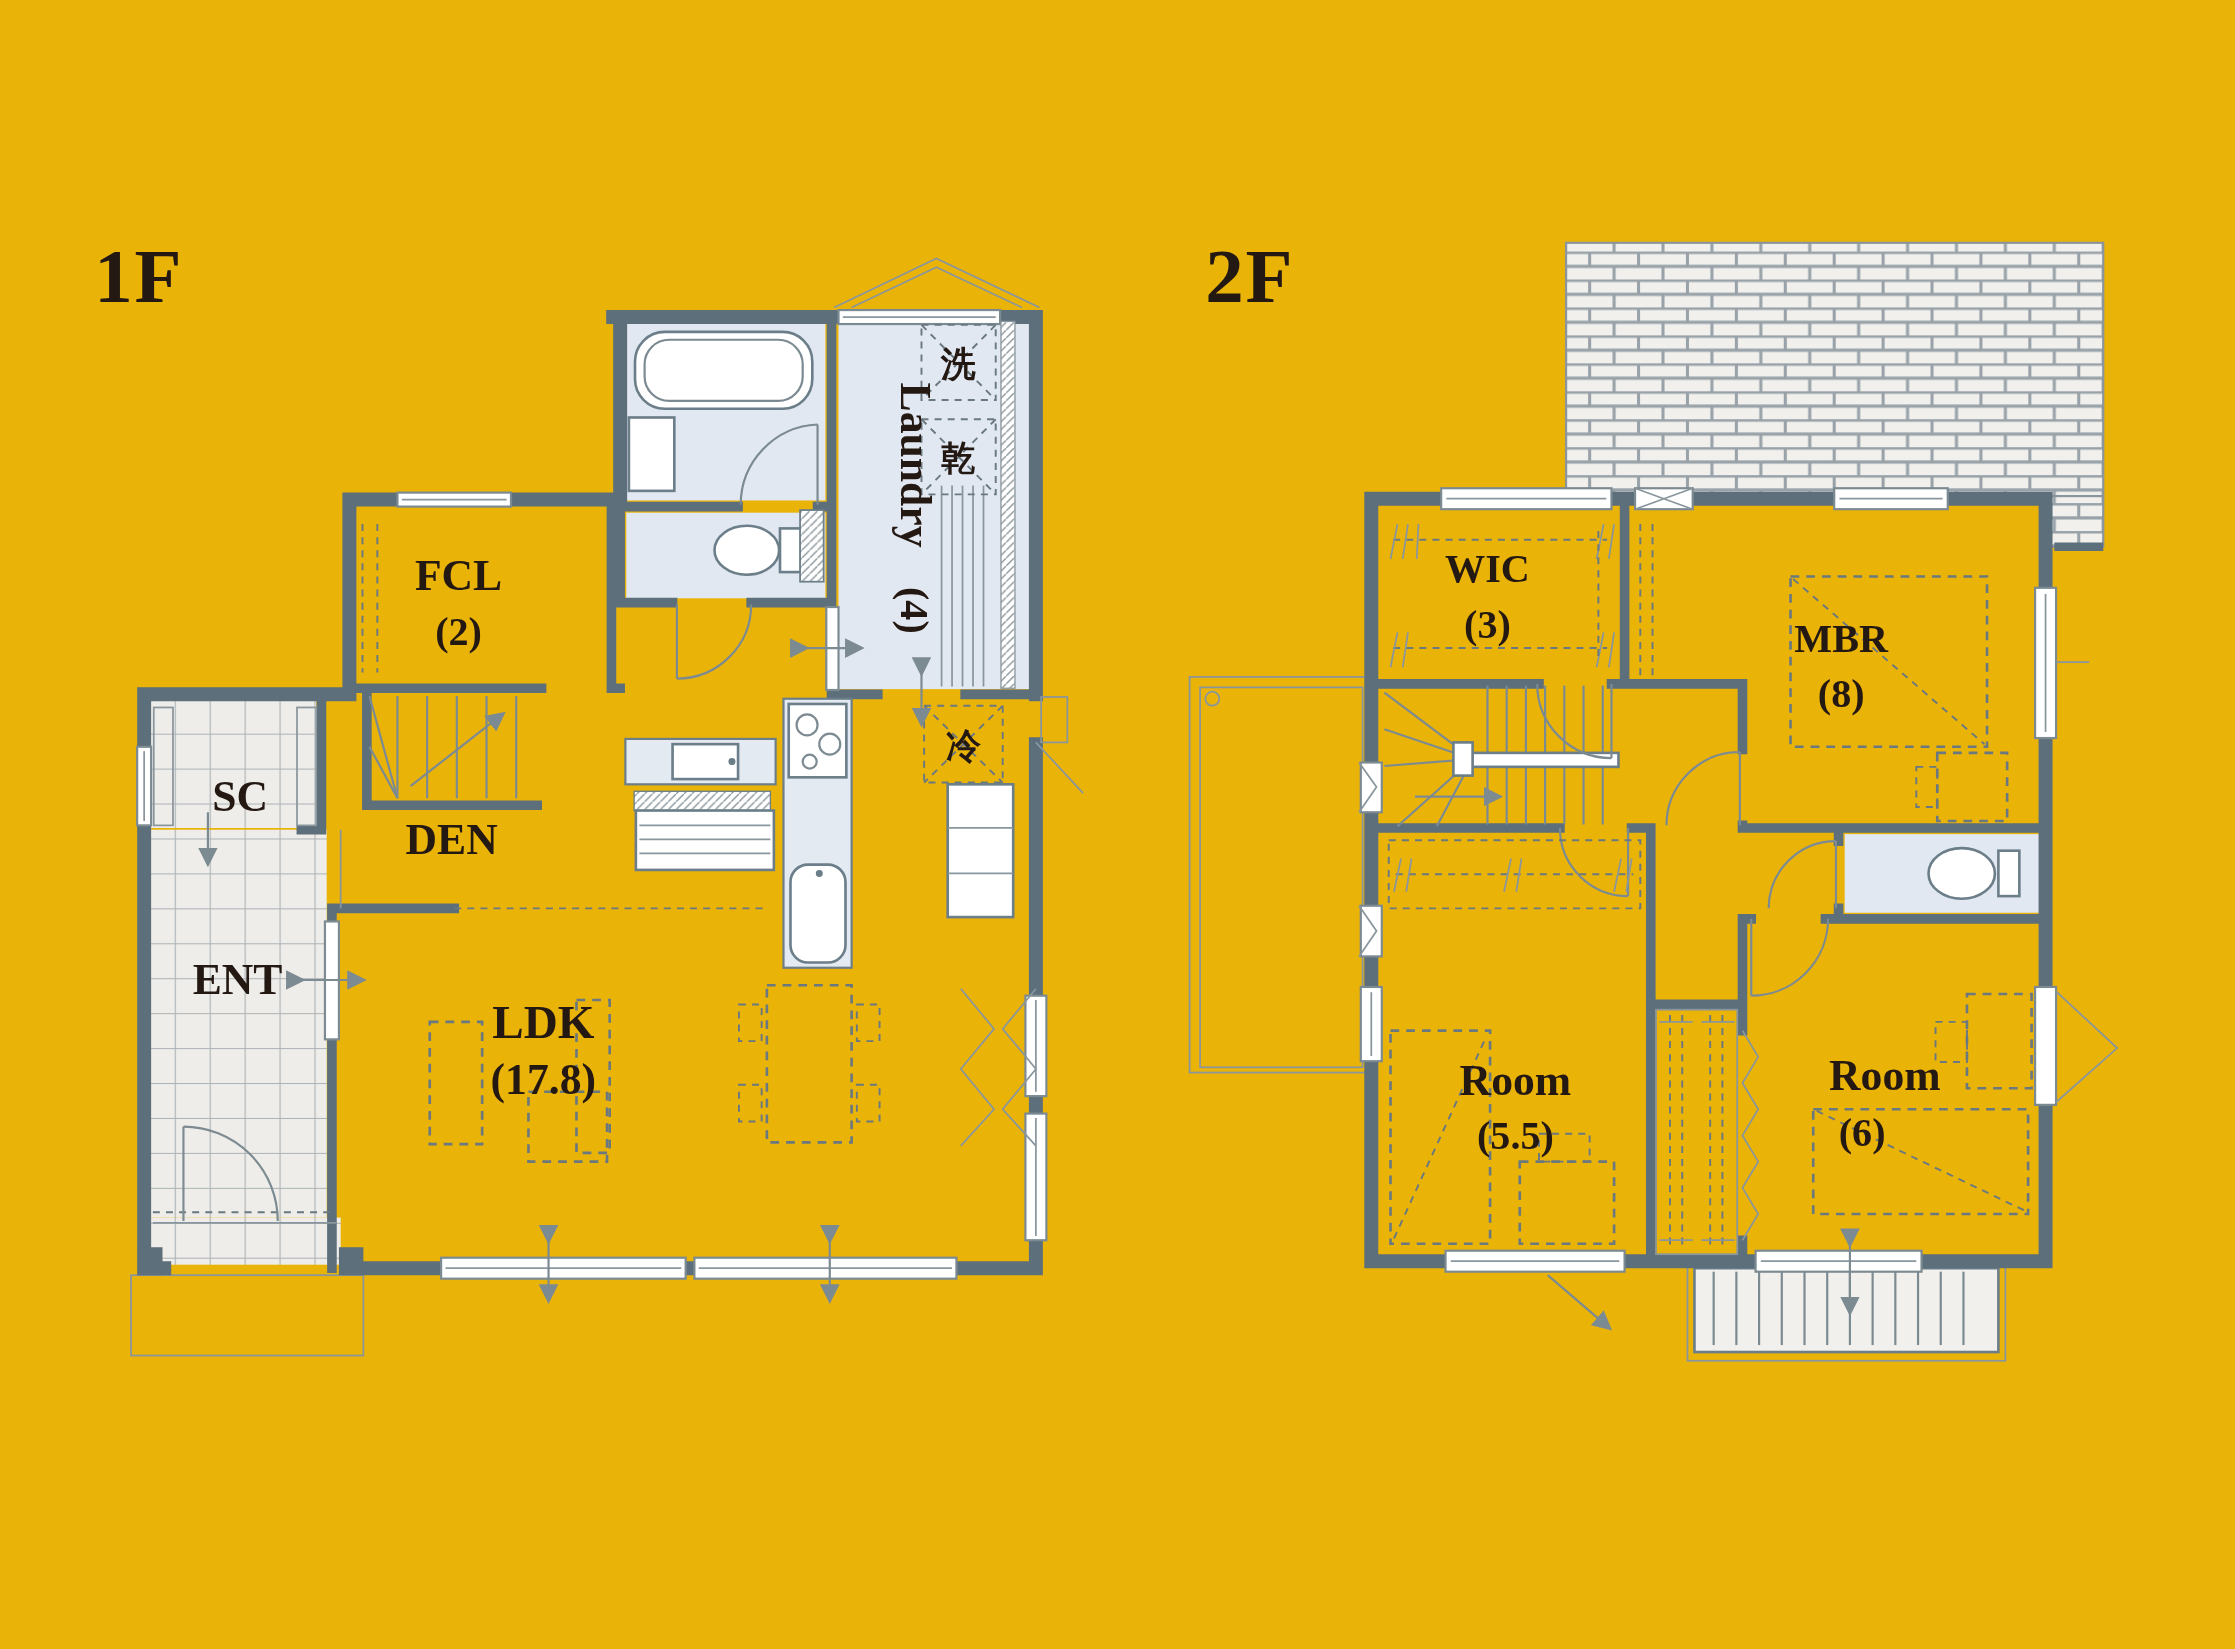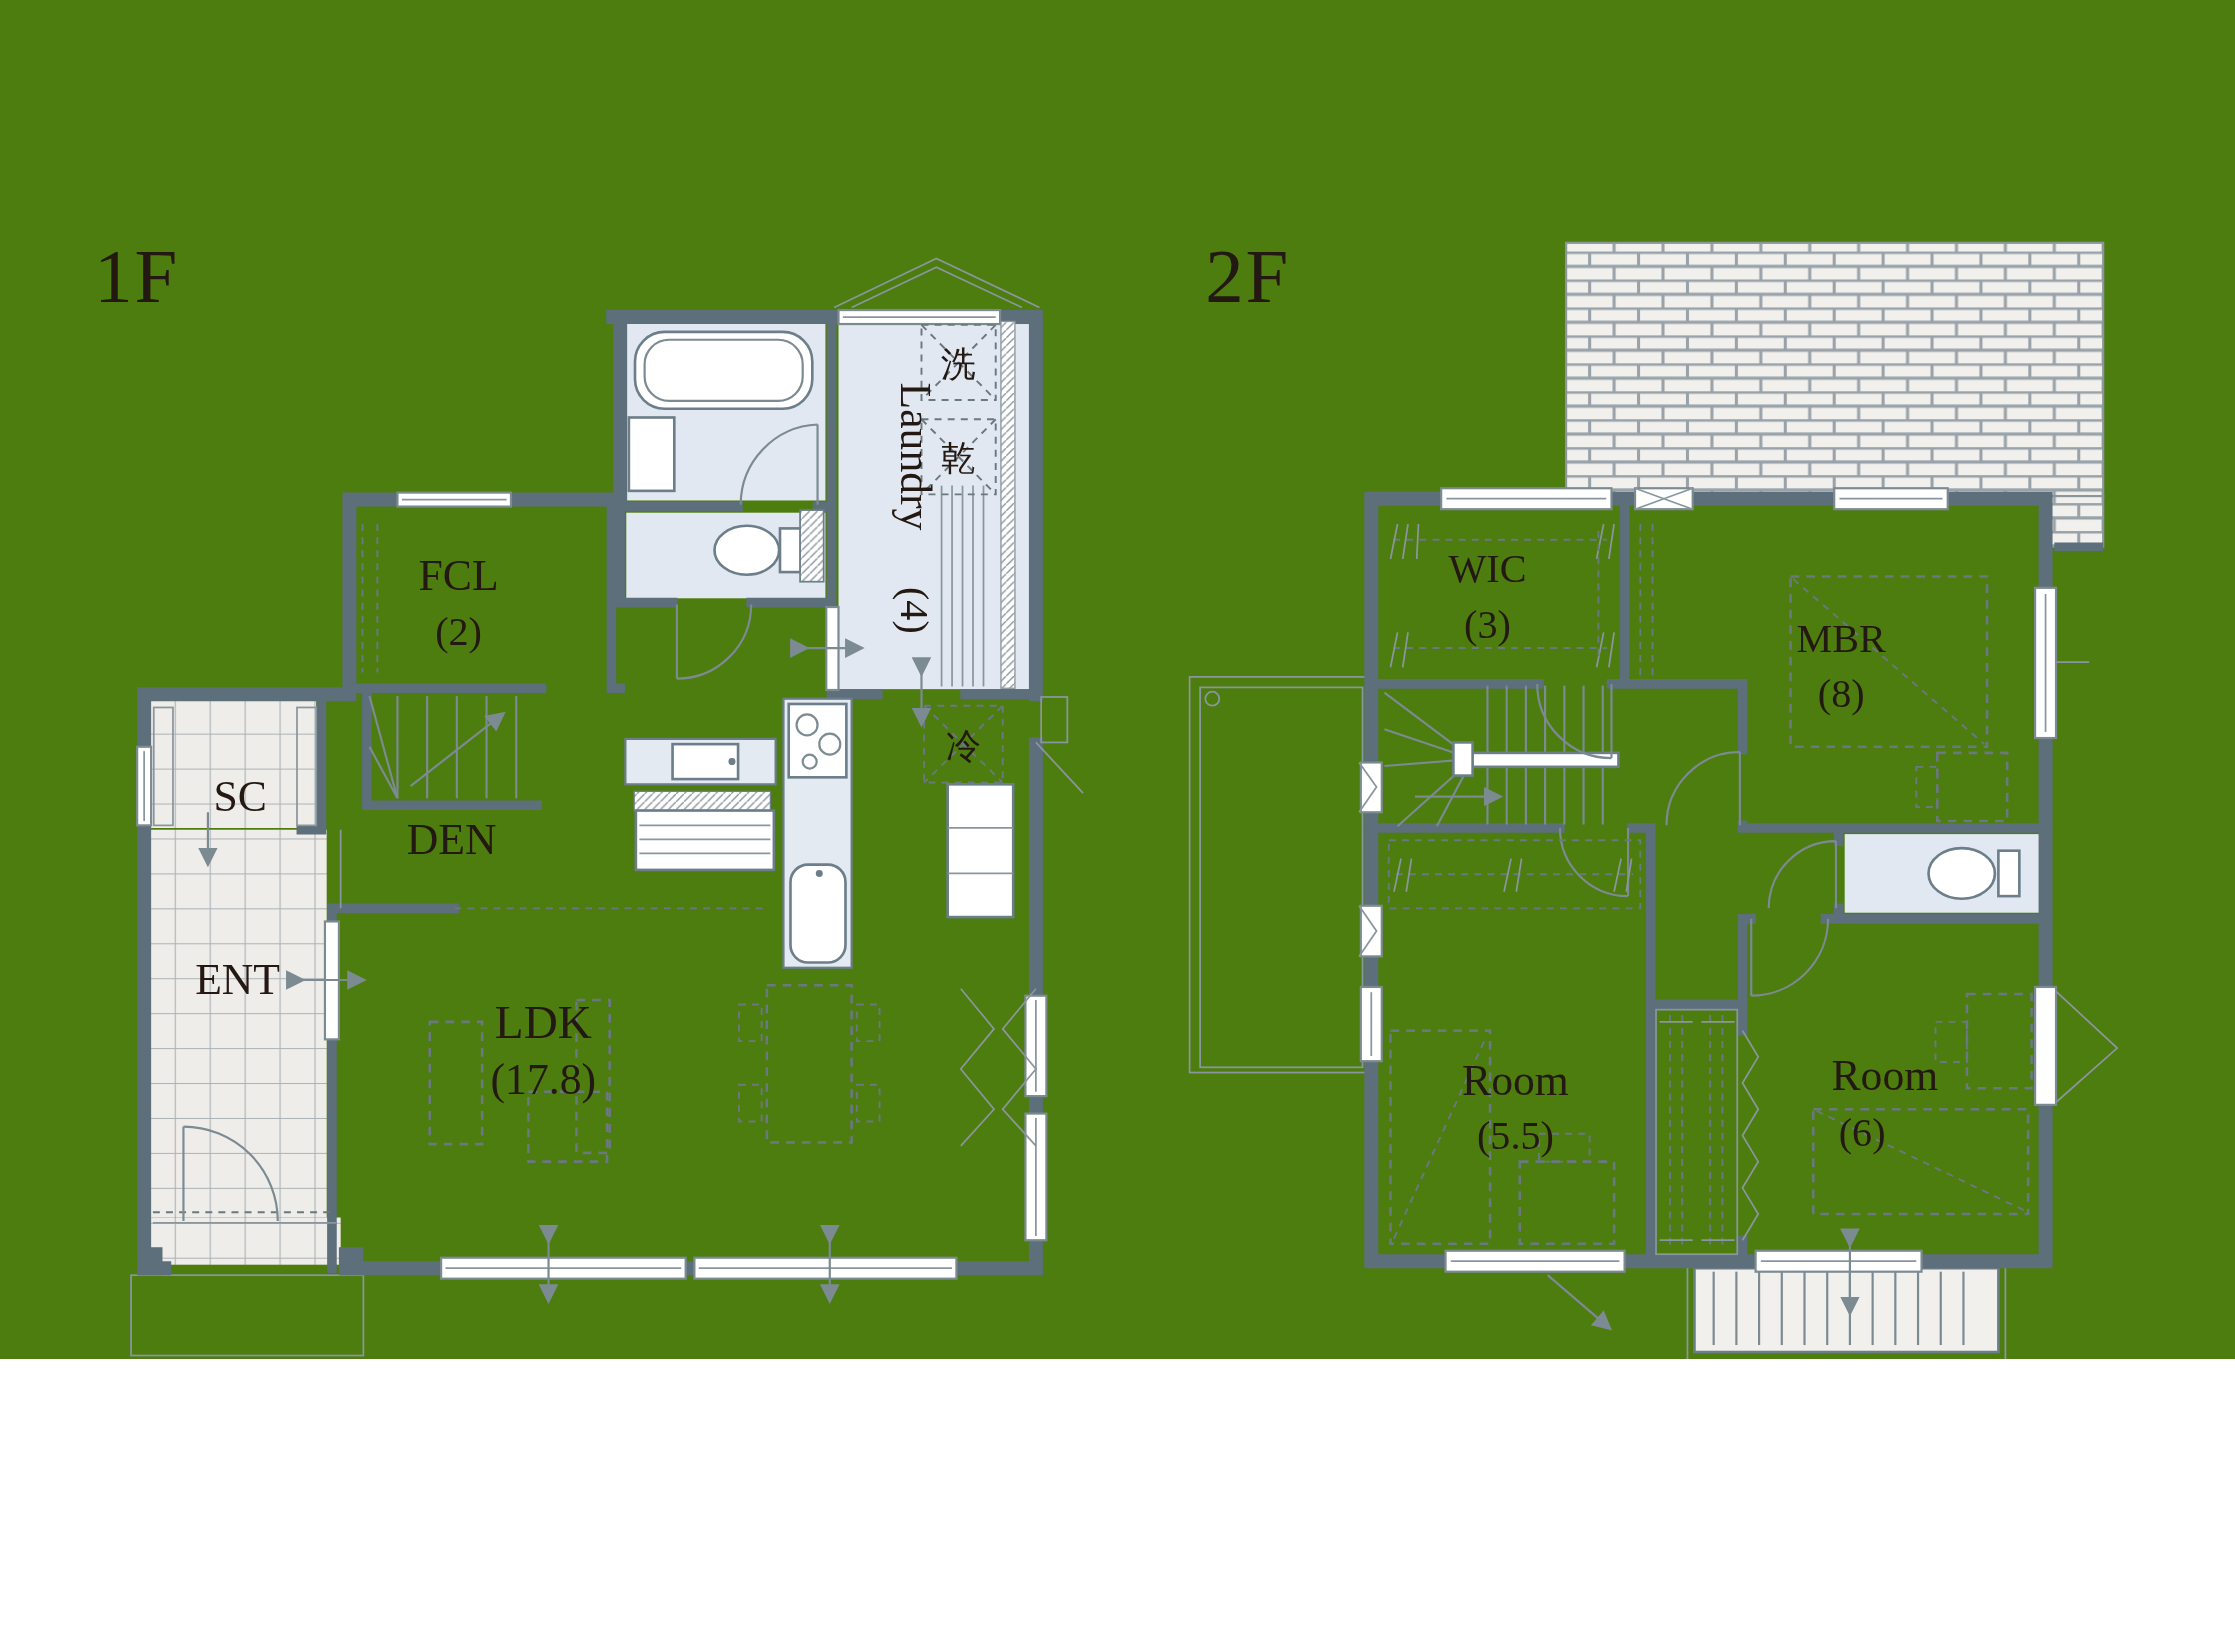--- a/index.html
+++ b/index.html
@@ -1,16 +1,16 @@
 <!DOCTYPE html>
 <html style="font-size:14px"><head>
 <meta charset="utf-8">
 <style>
   html,body{margin:0;padding:0;background:#ffffff;}
-  #stage{position:relative;width:2236px;height:1359px;background:#4d7c0f;overflow:hidden;}
+  #stage{position:relative;width:2236px;height:1649px;background:#eab308;overflow:hidden;font-weight:bold;}
   svg{display:block;}
   text{font-family:"Liberation Serif","DejaVu Serif",serif;fill:#241812;}
   .flabel{font-size:88px;letter-spacing:2px;}
   .rname{font-size:50px;}
   .rsize{font-size:46px;}
   .rname-s{font-size:46px;}
   .cjk{font-size:40px;font-family:"DejaVu Sans","Liberation Serif",serif;}
   .wallx{stroke:#5C6F7B;stroke-width:16;fill:none;stroke-linecap:square;}
   .walli{stroke:#5C6F7B;stroke-width:11;fill:none;stroke-linecap:square;}
   .thin{stroke:#7C8A92;stroke-width:2.5;fill:none;}

